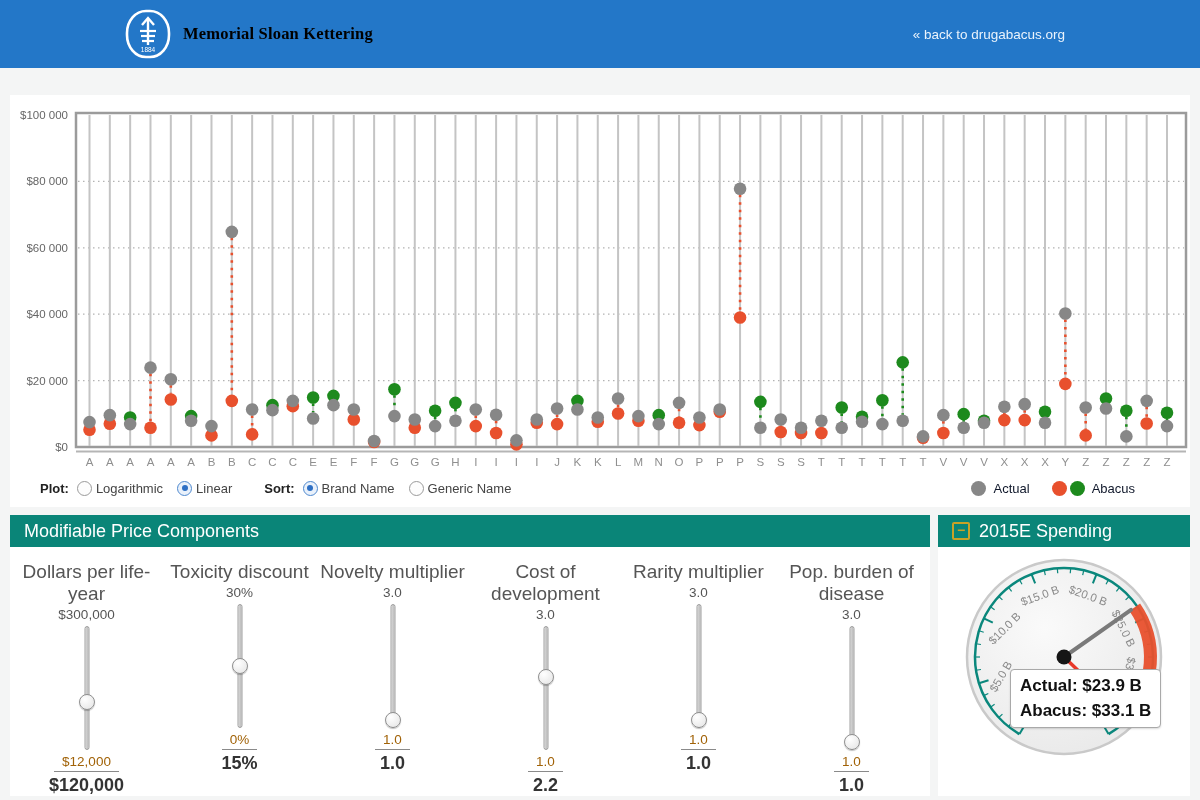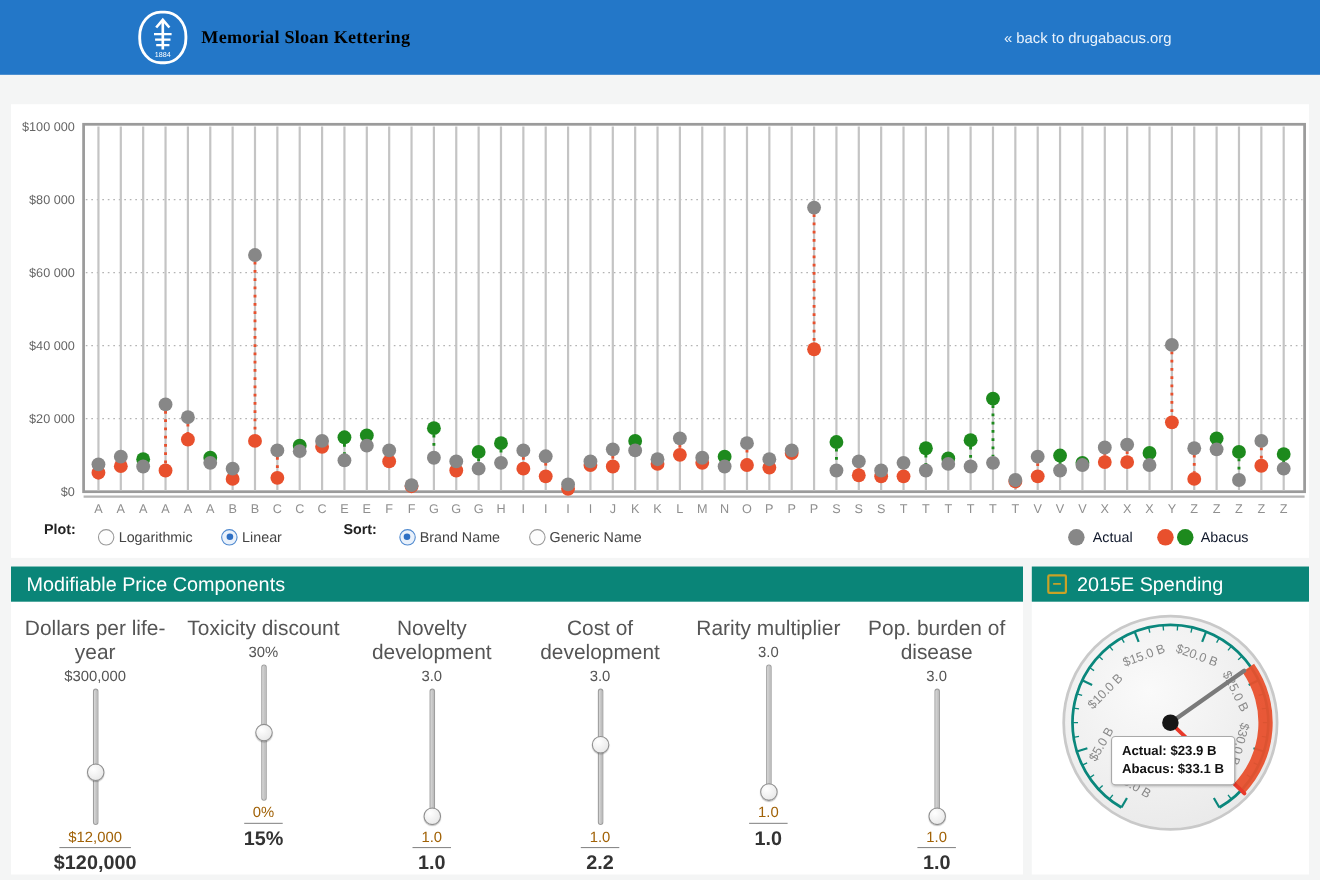--- a/index.html
+++ b/index.html
@@ -16,22 +16,22 @@
 
   
   .main { padding:0 10px; }
   .card { background:#ffffff; }
   .teal-bar { height:32px; background:#0a8578; color:#ffffff; font-size:18px;
               display:flex; align-items:center; padding-left:14px; }
   .chart-card { margin-top:27px; }
 
   
   #chart { display:block; background:#ffffff; }
-  .controls { height:34px; display:flex; font-size:13px; color:#444;
-              padding:0 55px 4px 30px; background:#fff;gap:12px; }
+  .controls { height:34px; display:flex; align-items:center; font-size:13px; color:#444;
+              padding:0 55px 4px 30px; background:#fff; }
   .ctl-label { font-weight:bold; color:#222; margin-right:8px; }
   .radio-opt { display:flex; align-items:center; margin-right:14px; cursor:pointer; }
   .radio { width:15px; height:15px; border-radius:50%; border:1px solid #9a9a9a; background:#fdfdfd;
            display:inline-block; position:relative; margin-right:4px; flex:none; }
   .radio.checked { border-color:#4f89cf; background:#e9f1fb; }
   .radio.checked::after { content:""; position:absolute; inset:3.5px; border-radius:50%; background:#2d6fc4; }
   .spacer { flex:1; }
   .legend { display:flex; align-items:center; font-size:13px; color:#0f172a; }
   .dot { width:15px; height:15px; border-radius:50%; display:inline-block; flex:none; }
   .legend .lgd-txt { margin:0 0 0 7px; }
@@ -55,21 +55,21 @@
           transform:translateX(-50%); cursor:grab; box-shadow:0 1px 1px rgba(0,0,0,.25); }
   .s-min { display:inline-block; font-size:13.5px; color:#a16207; border-bottom:1px solid #8a8a8a; padding:0 8px 2px; }
   .s-val { font-size:18px; font-weight:bold; color:#333; margin-top:3px; }
 
   
   .collapse-btn { width:18px; height:18px; border:2px solid #c9a227; color:#c9a227; border-radius:2px;
                   font-size:14px; line-height:13px; text-align:center; margin-right:9px; cursor:pointer;
                   font-weight:bold; flex:none; }
   .gauge-wrap { position:relative; }
   .gauge-tip { position:absolute; left:72px; top:122px; background:#ffffff; border:1px solid #a9a9a9;
-               border-radius:4px; padding:4px 9px; font-size:12px; font-weight:bold; color:#111;
+               border-radius:4px; padding:4px 9px; font-size:17px; font-weight:bold; color:#111;
                line-height:1.45; box-shadow:0 1px 2px rgba(0,0,0,.15); white-space:nowrap; }
 </style>
 </head>
 <body>
 
 <div class="top-header">
   <div class="logo-wrap">
     <svg width="46" height="50" viewBox="0 0 46 50">
       <rect x="2" y="2" width="42" height="46" rx="19" ry="22" fill="none" stroke="#ffffff" stroke-width="2.6"></rect>
       <line x1="23" y1="11" x2="23" y2="36" stroke="#ffffff" stroke-width="2.4"></line>
@@ -511,21 +511,21 @@
             <div class="s-label">Toxicity discount</div>
             <div class="s-max">30%</div>
             <div class="track-wrap">
               <div class="track"></div>
               <div class="knob" style="bottom:54px"></div>
             </div>
             <div><span class="s-min">0%</span></div>
             <div class="s-val">15%</div>
           </div>
           <div class="slider-col">
-            <div class="s-label">Novelty development</div>
+            <div class="s-label">Novelty multiplier</div>
             <div class="s-max">3.0</div>
             <div class="track-wrap">
               <div class="track"></div>
               <div class="knob" style="bottom:0px"></div>
             </div>
             <div><span class="s-min">1.0</span></div>
             <div class="s-val">1.0</div>
           </div>
           <div class="slider-col">
             <div class="s-label">Cost of development</div>

